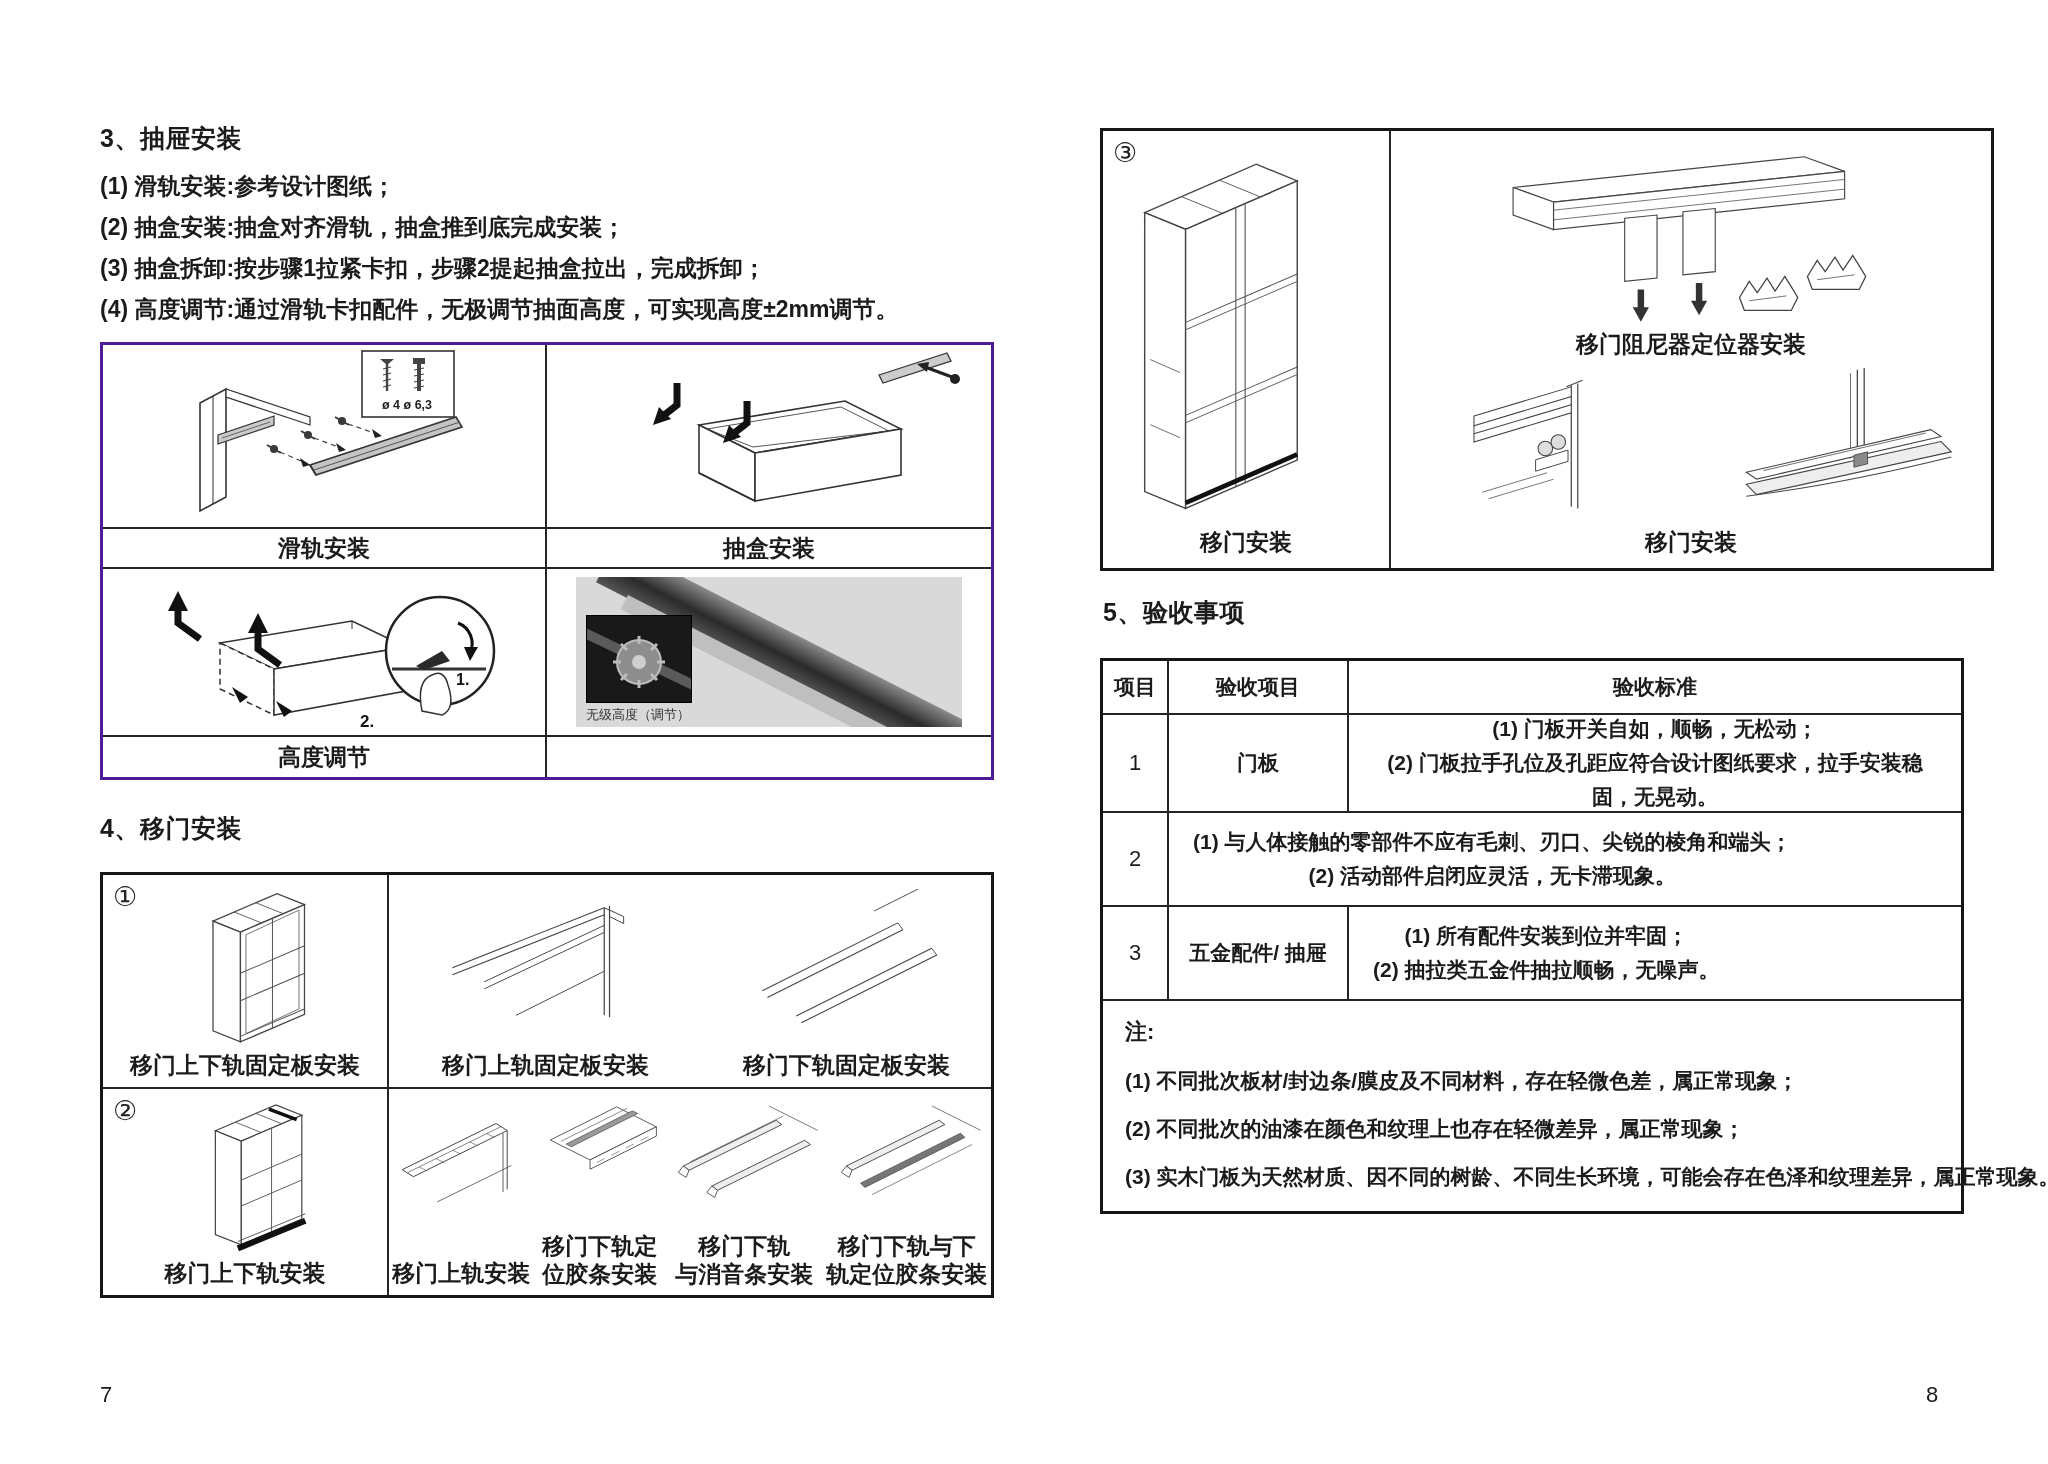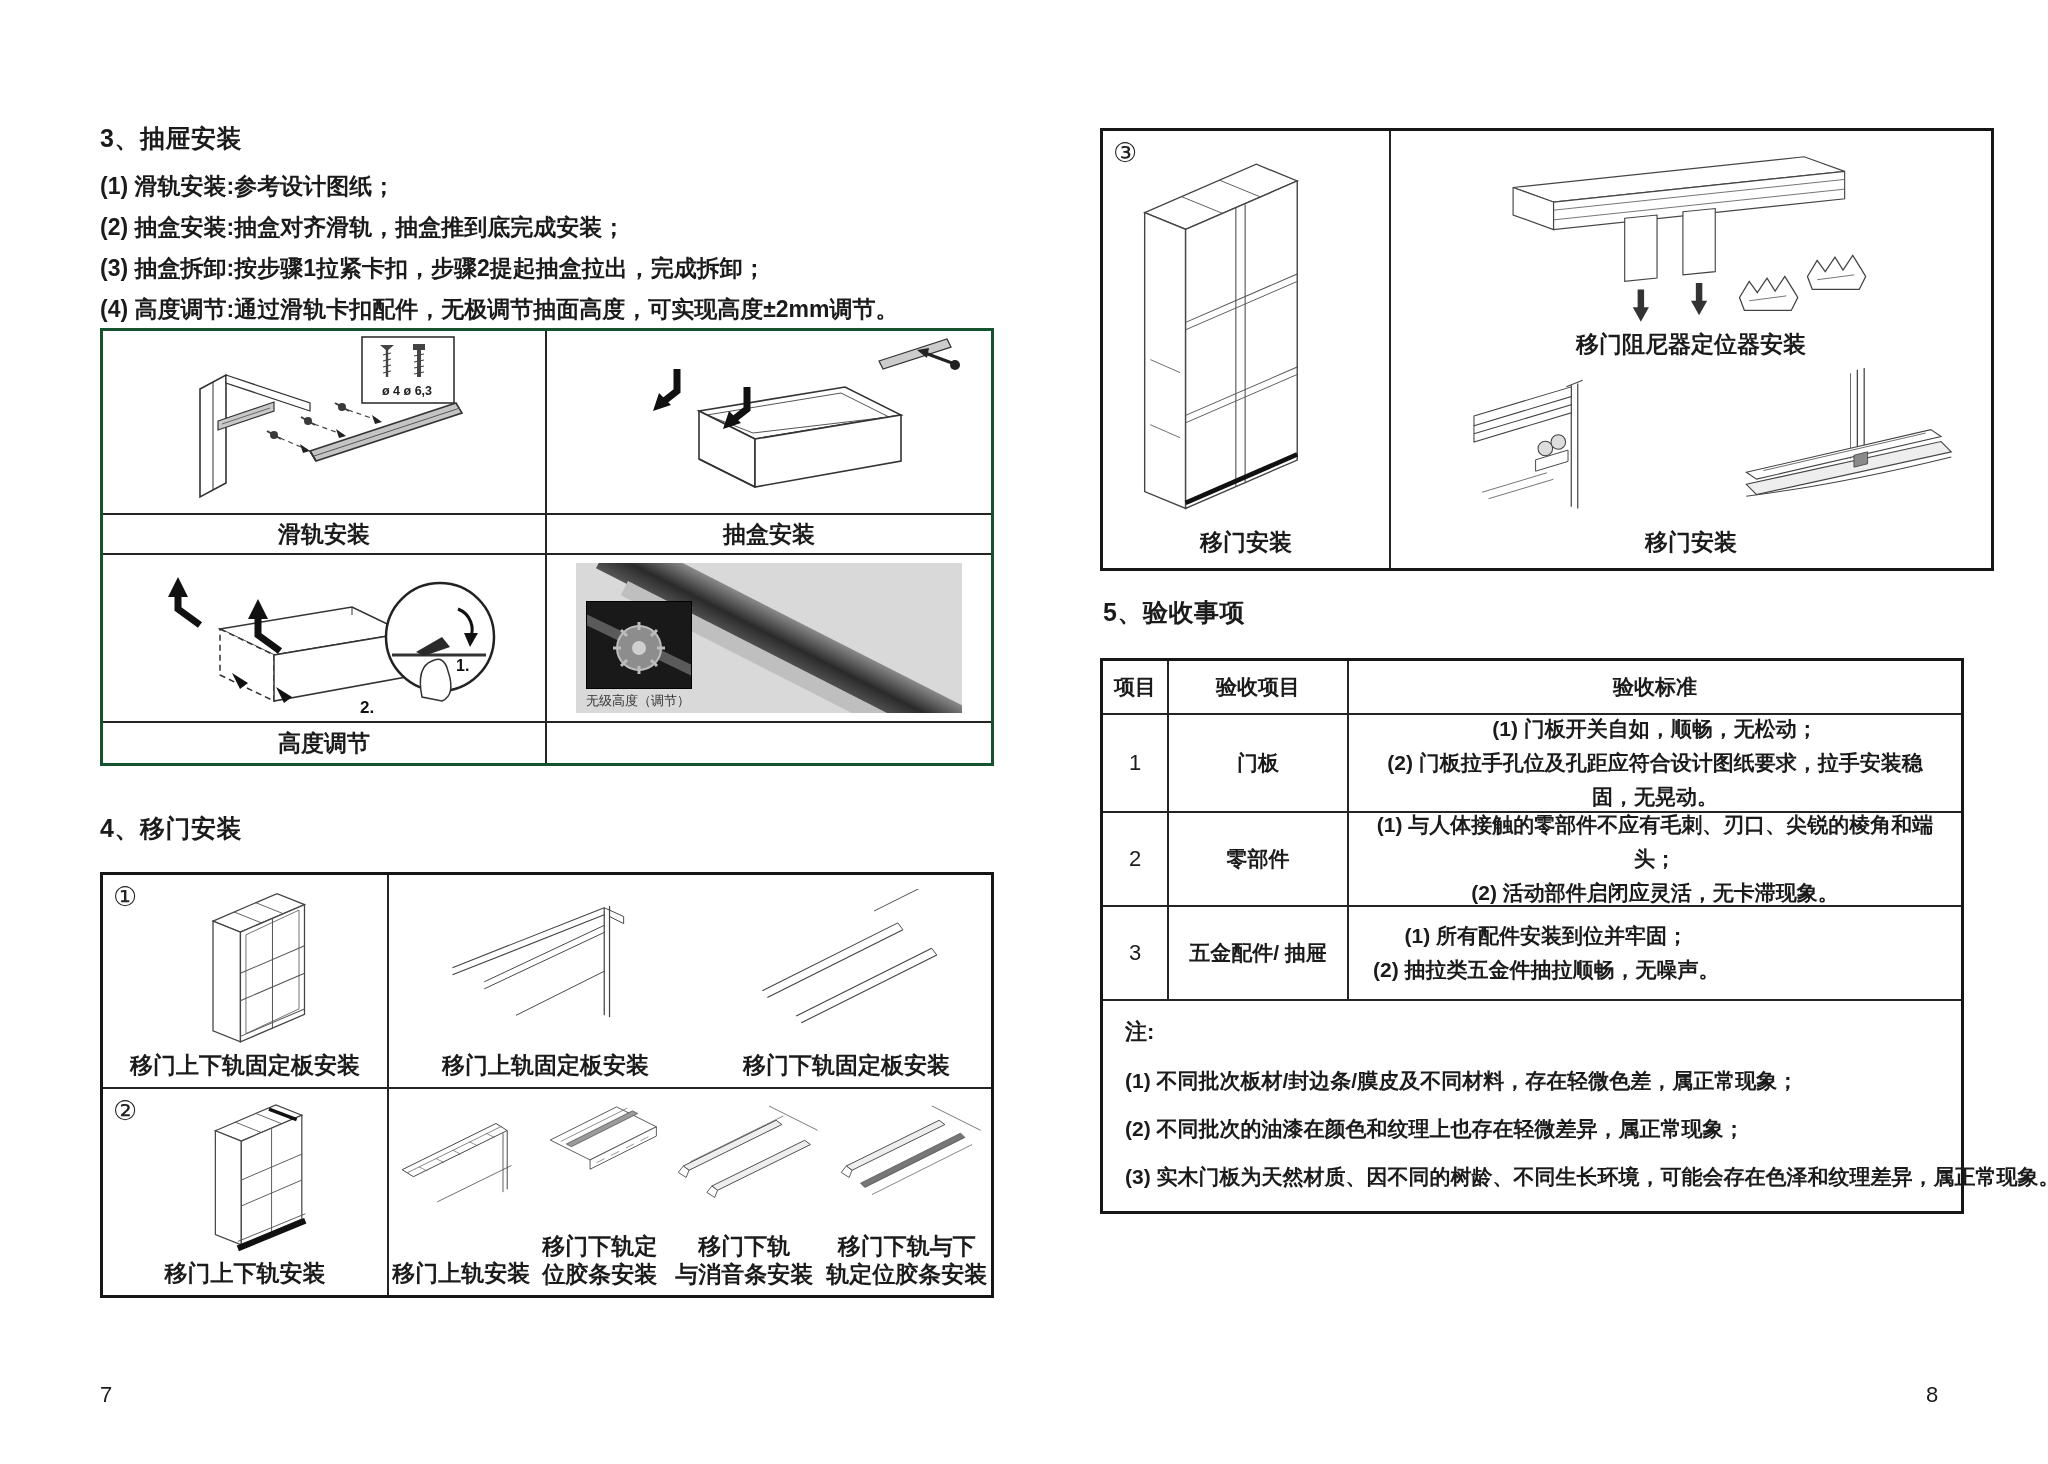--- a/index.html
+++ b/index.html
@@ -8,22 +8,22 @@
     font-family:"Liberation Sans","DejaVu Sans",sans-serif;color:#1b1b1b;
     -webkit-font-smoothing:antialiased;
   }
   .abs{position:absolute;}
   .sec-title{font-size:25px;font-weight:700;letter-spacing:.5px;}
   .step-line{font-size:23px;font-weight:600;line-height:41px;white-space:nowrap;}
   .pagenum{font-size:22px;font-weight:400;}
 
   
   .t1{
-    left:100px;top:328px;width:888px;
-    border:3px solid #14532d;display:grid;
+    left:100px;top:342px;width:888px;
+    border:3px solid #4c1d95;display:grid;
     grid-template-columns:1fr 1fr;
     grid-template-rows:184px 40px 168px 40px;
   }
   .t1>div{border-right:2px solid #242424;border-bottom:2px solid #242424;position:relative;overflow:hidden;}
   .t1>div:nth-child(2n){border-right:none;}
   .t1>div:nth-child(7),.t1>div:nth-child(8){border-bottom:none;}
   .dcell{display:flex;align-items:center;justify-content:center;background:#fff;}
   .lbl{display:flex;align-items:center;justify-content:center;font-size:23px;font-weight:700;}
 
   
@@ -442,21 +442,20 @@
   <div class="t5row" style="height:96px;">
     <div class="c-no">1</div>
     <div class="c-item">门板</div>
     <div class="c-std">
         <div class="std-text">(1) 门板开关自如，顺畅，无松动；
 (2) 门板拉手孔位及孔距应符合设计图纸要求，拉手安装稳固，无晃动。</div>
       </div>
   </div>
   <div class="t5row" style="height:92px;">
     <div class="c-no">2</div>
-    <div class="c-item">零部件</div>
     <div class="c-std">
         <div class="std-text">(1) 与人体接触的零部件不应有毛刺、刃口、尖锐的棱角和端头；
 (2) 活动部件启闭应灵活，无卡滞现象。</div>
       </div>
   </div>
   <div class="t5row" style="height:92px;">
     <div class="c-no">3</div>
     <div class="c-item">五金配件/ 抽屉</div>
     <div class="c-std">
         <div class="std-text">(1) 所有配件安装到位并牢固；

